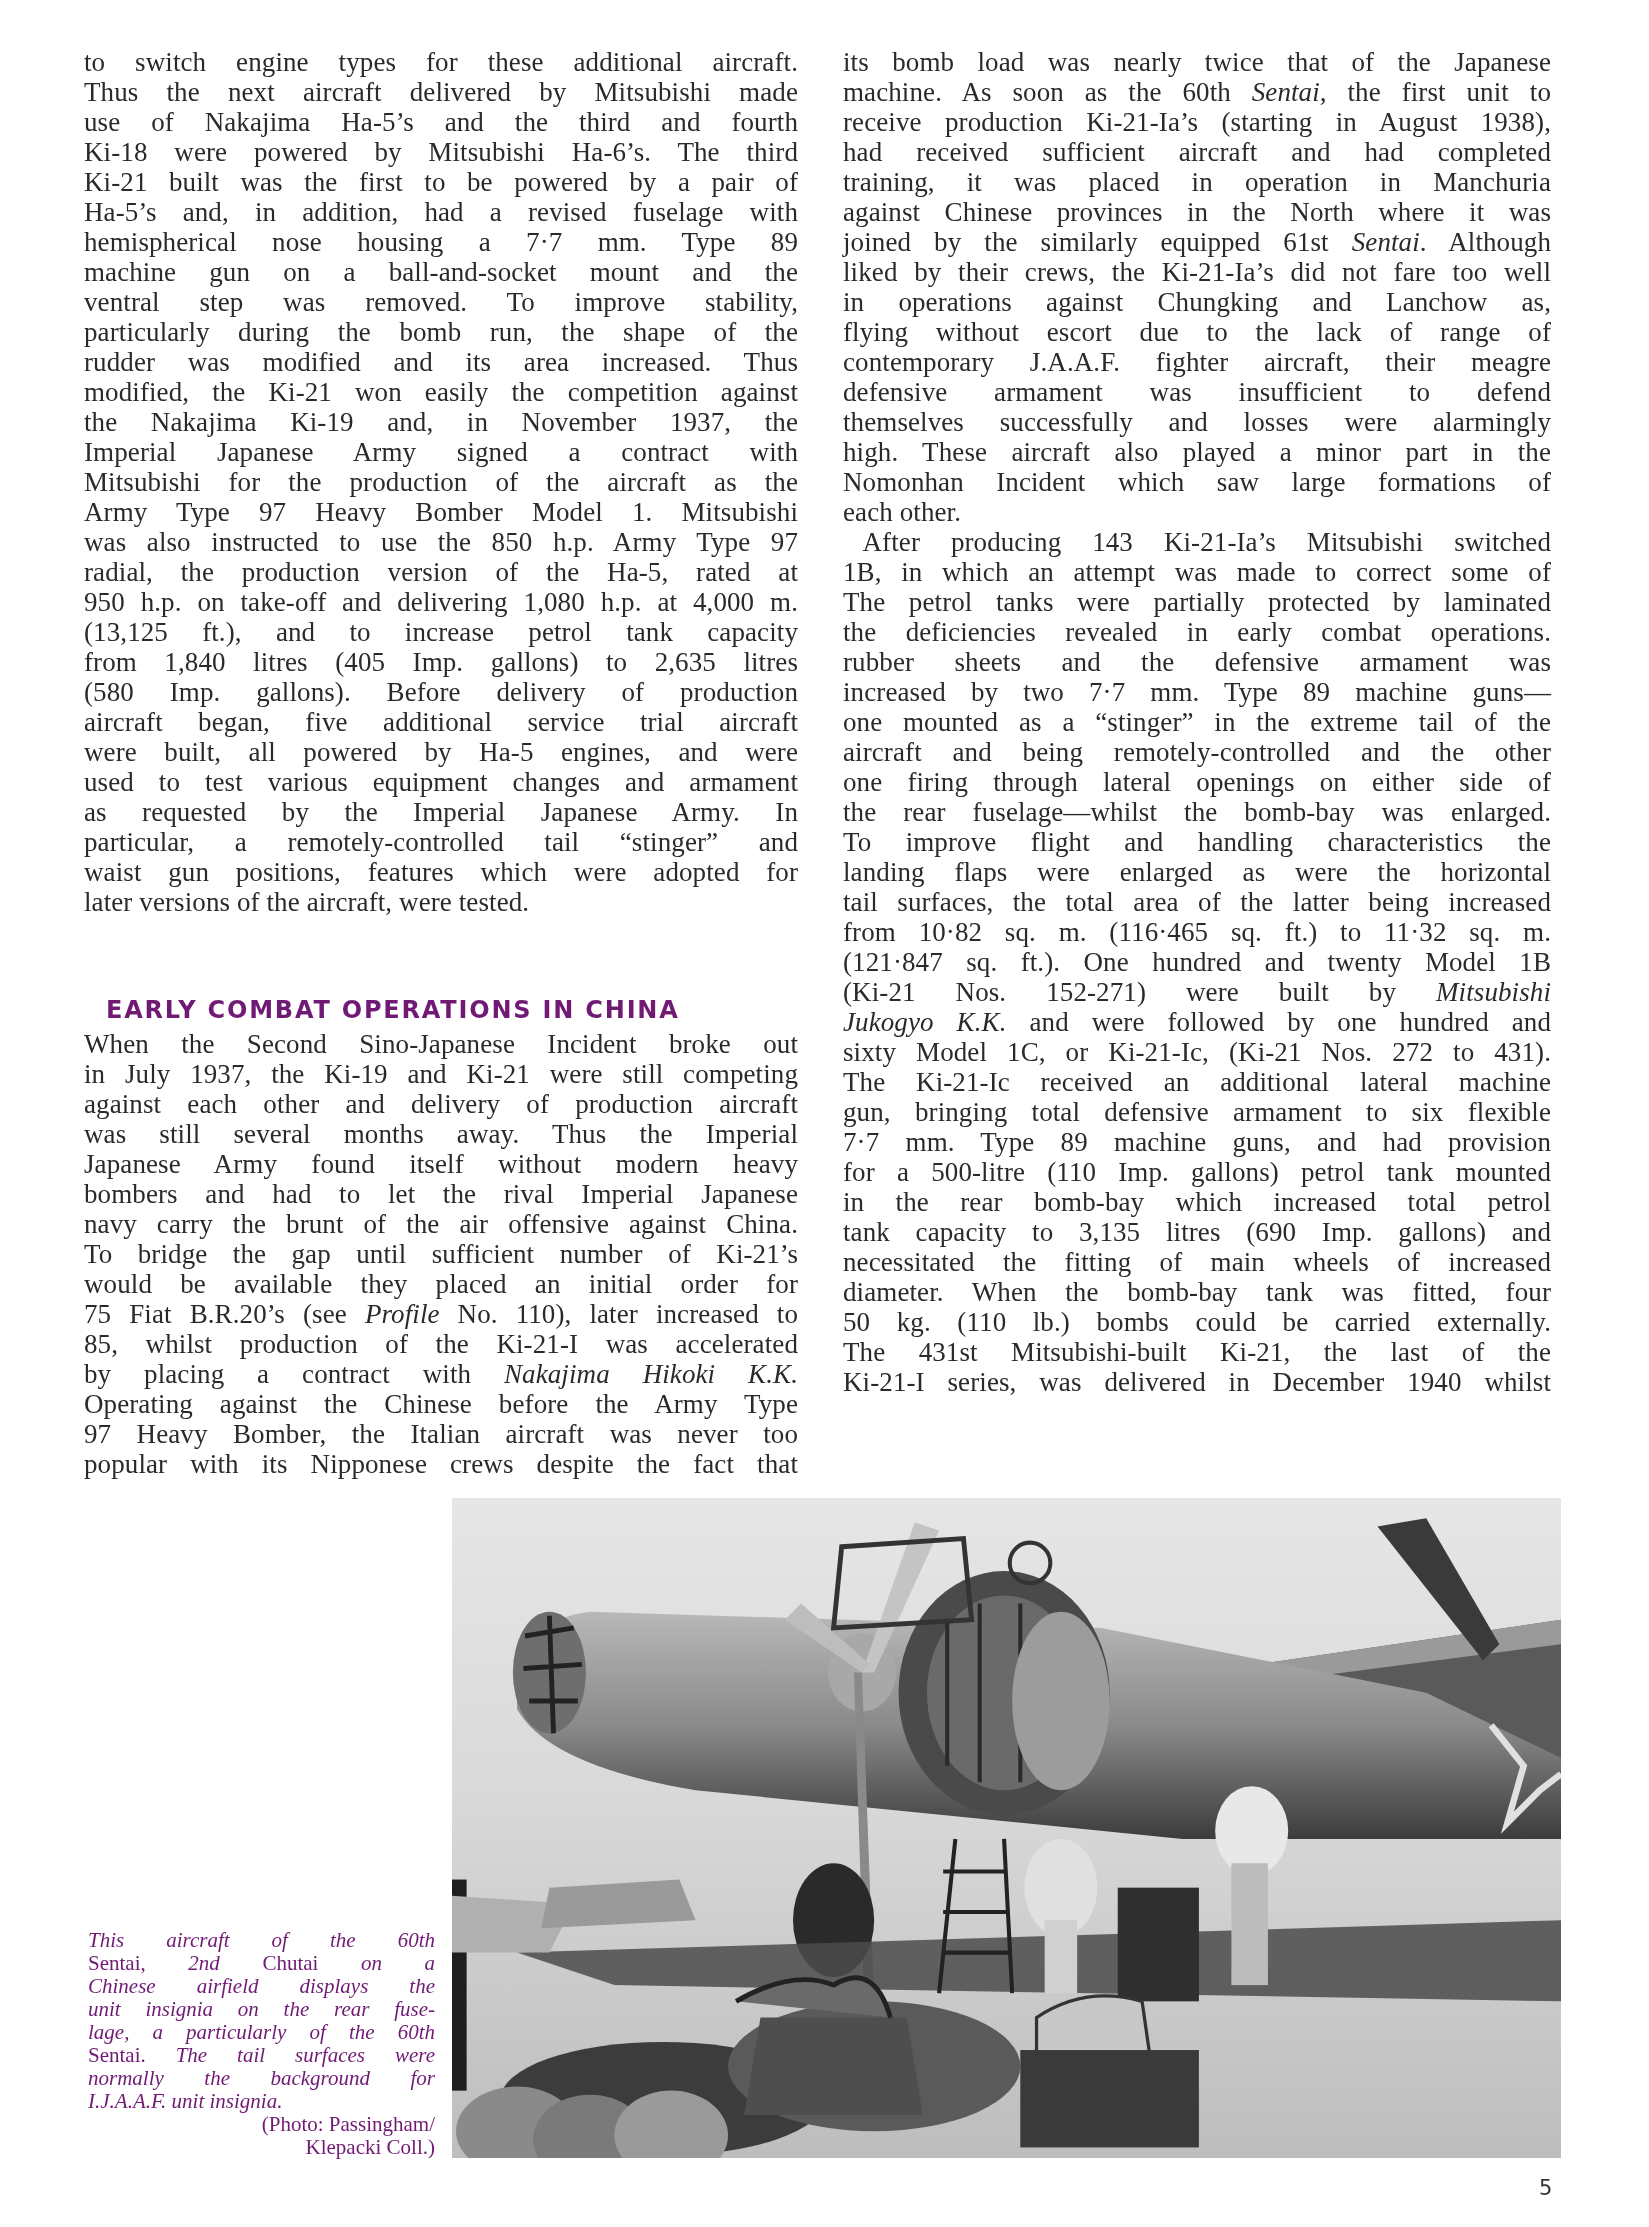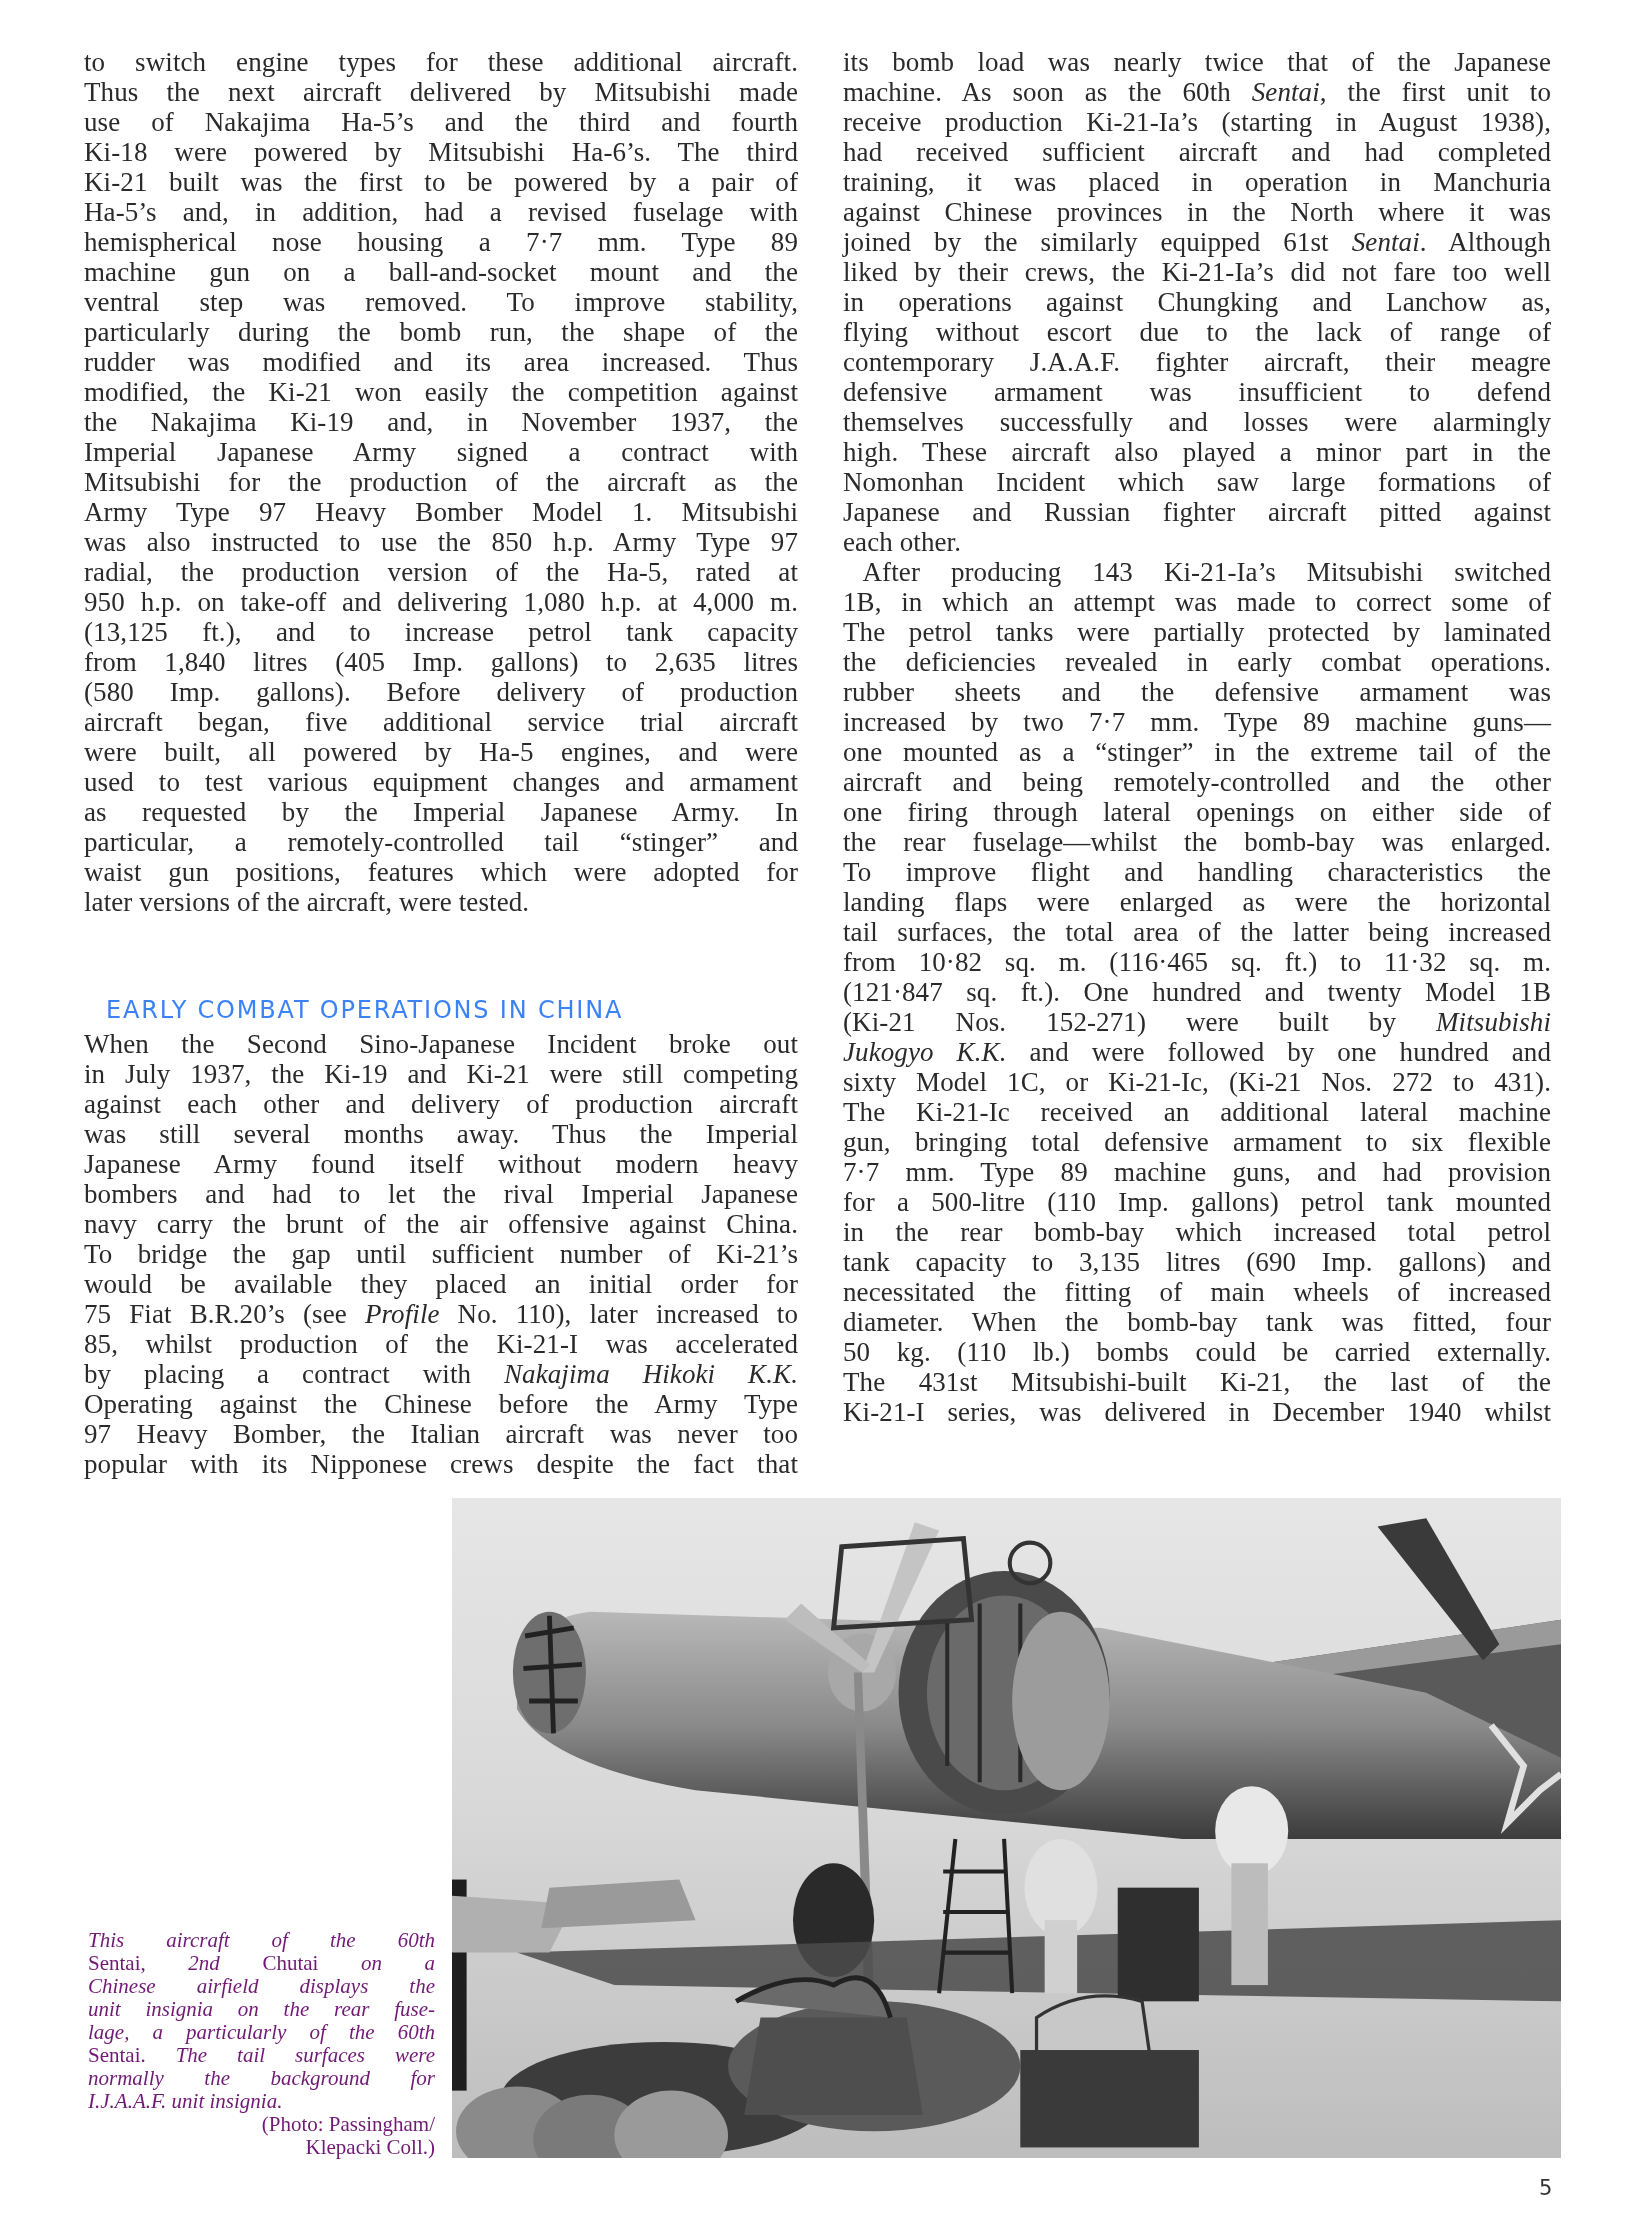--- a/index.html
+++ b/index.html
@@ -4,21 +4,21 @@
 <style>
   html, body { margin: 0; padding: 0; background: #ffffff; }
   body { width: 1650px; height: 2227px; position: relative; overflow: hidden; color: #2a2a2a; }
   .col { position: absolute; font-family: "Liberation Serif", "DejaVu Serif", serif; font-size: 27px; }
   .col-left { left: 84px; top: 47px; width: 714px; }
   .col-right { left: 843px; top: 47px; width: 708px; }
   .line { display: block; height: 30px; line-height: 30px; white-space: nowrap; text-align: justify; text-align-last: justify; letter-spacing: 0.1px; }
   .line.last { text-align-last: left; }
   .line.indent { padding-left: 19.5px; }
   .gap { display: block; height: 75px; }
-  .heading { display: block; height: 37px; line-height: 37px; font-family: "DejaVu Sans", "Liberation Sans", sans-serif; font-weight: normal; font-size: 24px; letter-spacing: 1.8px; padding-left: 22px; color: #3b82f6; white-space: nowrap; }
+  .heading { display: block; height: 37px; line-height: 37px; font-family: "DejaVu Sans", "Liberation Sans", sans-serif; font-weight: bold; font-size: 24px; letter-spacing: 1.8px; padding-left: 22px; color: #701a75; white-space: nowrap; }
   i, .it { }
   .photo { position: absolute; left: 452px; top: 1498px; width: 1109px; height: 660px; overflow: hidden; background: #cfcfcf; }
   .photo svg { display: block; width: 100%; height: 100%; }
   .caption { position: absolute; left: 88px; top: 1929px; width: 347px; font-family: "Liberation Serif", "DejaVu Serif", serif; font-size: 21px; color: #701a75; }
   .caption .cl { display: block; height: 23px; line-height: 23px; white-space: nowrap; text-align: justify; text-align-last: justify; }
   .caption .cl.left { text-align-last: left; }
   .caption .cl.right { text-align-last: right; font-style: normal; }
   .page-number { position: absolute; left: 1539px; top: 2176px; font-family: "DejaVu Sans", "Liberation Sans", sans-serif; font-size: 21px; color: #333; }
 </style>
 </head>
@@ -91,21 +91,20 @@
   <span class="line"><span>joined by the similarly equipped 61st </span><i>Sentai</i><span>.  Although</span></span>
   <div id="right-b">
       <span class="line">liked by their crews, the Ki-21-Ia’s did not fare too well</span>
       <span class="line">in operations against Chungking and Lanchow as,</span>
       <span class="line">flying without escort due to the lack of range of</span>
       <span class="line">contemporary J.A.A.F. fighter aircraft, their meagre</span>
       <span class="line">defensive armament was insufficient to defend</span>
       <span class="line">themselves successfully and losses were alarmingly</span>
       <span class="line">high.  These aircraft also played a minor part in the</span>
       <span class="line">Nomonhan Incident which saw large formations of</span>
-      <span class="line">Japanese and Russian fighter aircraft pitted against</span>
       <span class="line last">each other.</span>
     </div>
   <span class="line indent">After producing 143 Ki-21-Ia’s Mitsubishi switched</span>
   <div id="right-c">
       <span class="line">1B, in which an attempt was made to correct some of</span>
       <span class="line">The petrol tanks were partially protected by laminated</span>
       <span class="line">the deficiencies revealed in early combat operations.</span>
       <span class="line">rubber sheets and the defensive armament was</span>
       <span class="line">increased by two 7·7 mm. Type 89 machine guns—</span>
       <span class="line">one mounted as a “stinger” in the extreme tail of the</span>

